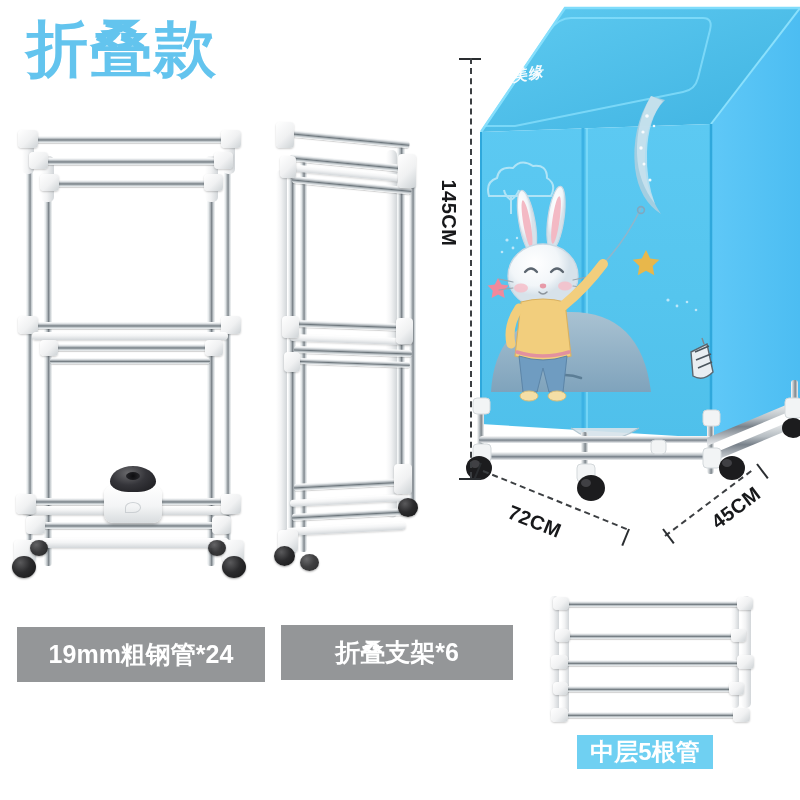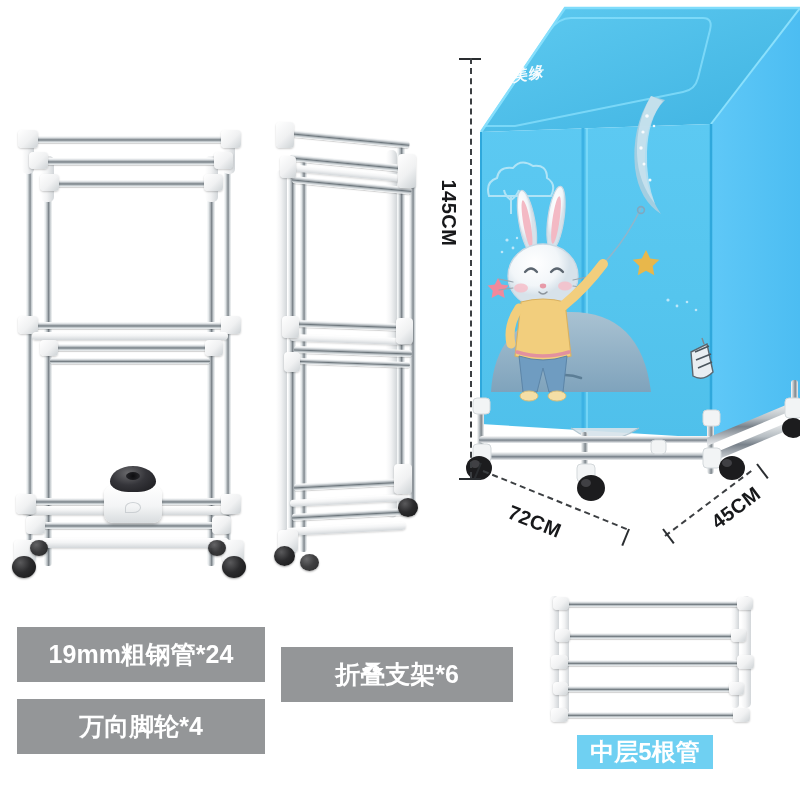--- a/index.html
+++ b/index.html
@@ -122,20 +122,21 @@
   }
 
   
   #cabinet { position: absolute; left: 455px; top: 0px; width: 345px; height: 520px; }
 </style>
 </head>
 <body>
 
 <div id="page">
 
+  <div id="title">折叠款</div>
 
   <div id="rack-open" style="position:absolute;left:0px;top:110px;width:262px;height:460px;">
 
     <div class="chrome-v" style="left:26px;  top:24px;  width:7px;  height:425px;"></div>
     <div class="chrome-v" style="left:224px; top:24px;  width:7px;  height:425px;"></div>
 
     <div class="chrome-v" style="left:44px;  top:46px;  width:8px;  height:410px;"></div>
     <div class="chrome-v" style="left:207px; top:46px;  width:8px;  height:410px;"></div>
     <div class="white-v" style="left:22px;  top:24px;  width:12px; height:40px;"></div>
     <div class="white-v" style="left:223px; top:24px;  width:12px; height:40px;"></div>
@@ -461,16 +462,15 @@
     <div class="joint" style="left:192px;top:63px;  width:17px; height:14px;"></div>
     <div class="joint" style="left:8px;  top:90px;  width:15px; height:13px;"></div>
     <div class="joint" style="left:184px;top:90px;  width:15px; height:13px;"></div>
     <div class="joint" style="left:6px;  top:116px; width:17px; height:14px;"></div>
     <div class="joint" style="left:188px;top:116px; width:17px; height:14px;"></div>
   </div>
 
   <div id="shelf-tag" style="left:577px; top:735px; width:136px; height:34px;">中层5根管</div>
 
   <div class="spec-box" style="left:17px;  top:627px; width:248px; height:55px;">19mm粗钢管*24</div>
-  <div class="spec-box" style="left:281px; top:647px; width:232px; height:55px;">折叠支架*6</div>
-  <div class="spec-box" style="left:17px;  top:699px; width:248px; height:55px;">万向脚轮*4</div>
+  <div class="spec-box" style="left:281px; top:625px; width:232px; height:55px;">折叠支架*6</div>
 
 </div>
 
 </body></html>

